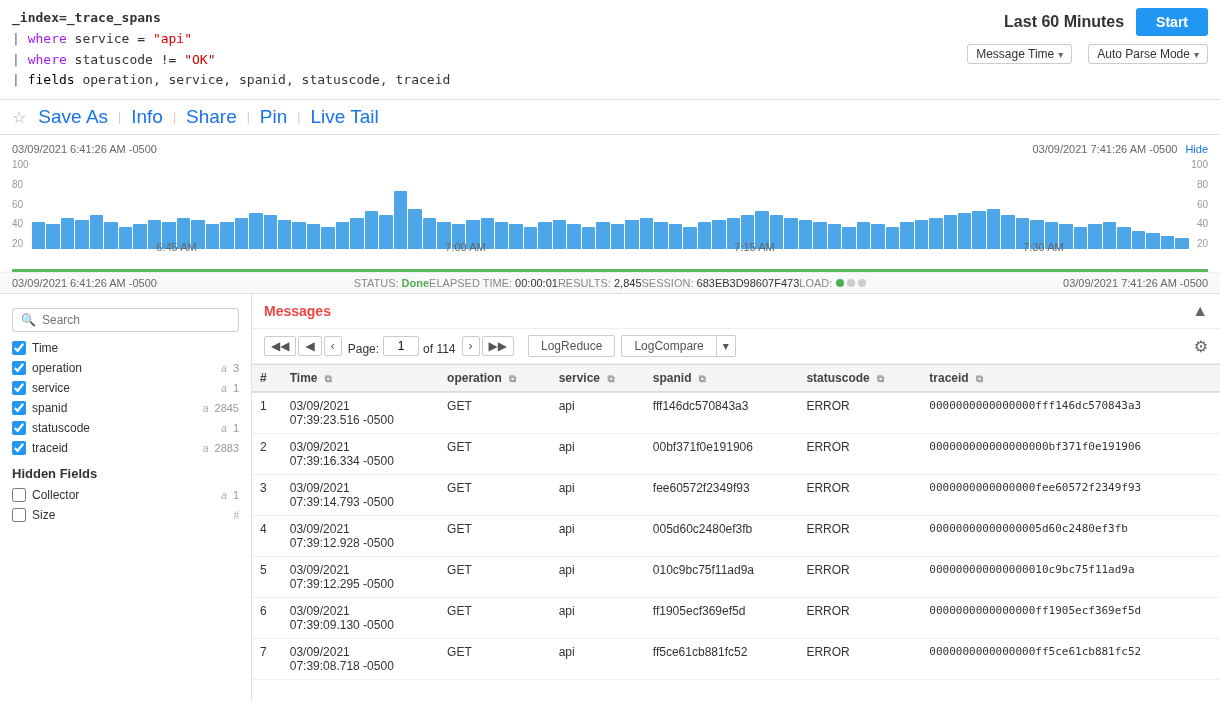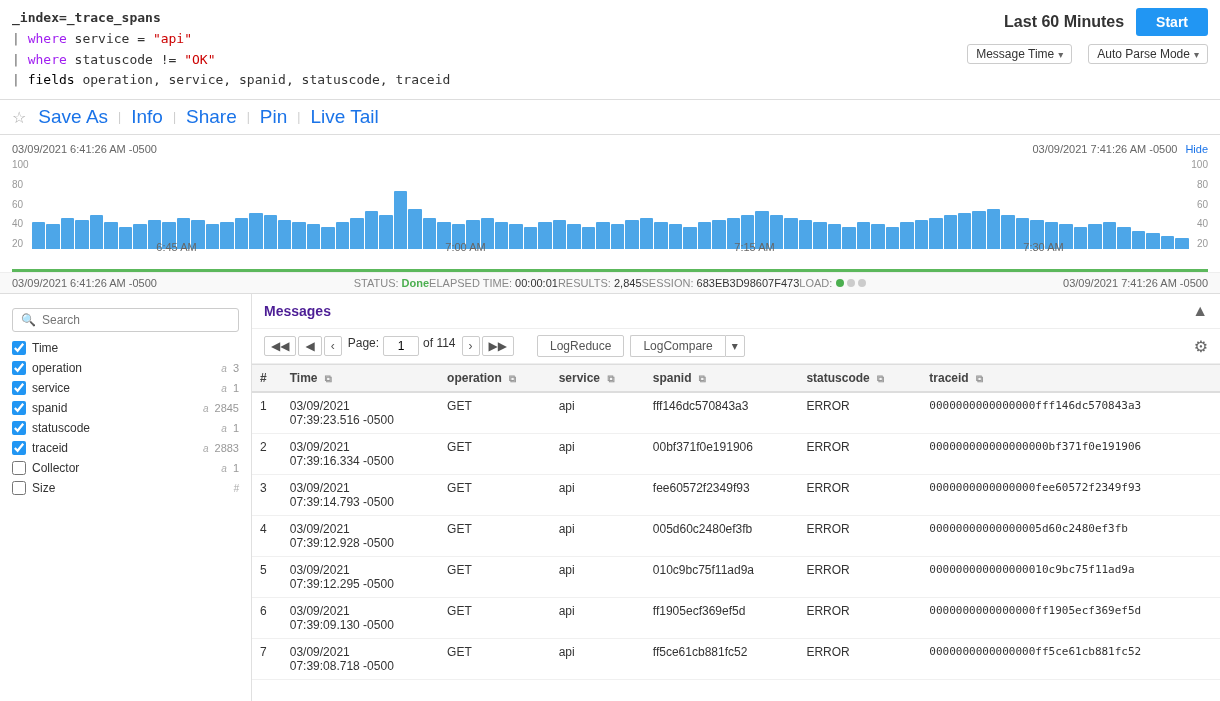--- a/index.html
+++ b/index.html
@@ -56,28 +56,28 @@
     .section-icon { color: #666; cursor: pointer; font-size: 14px; }
 
     .field-item { display: flex; align-items: center; padding: 3px 12px; gap: 6px; }
     .field-checkbox { width: 14px; height: 14px; accent-color: #2196F3; }
     .field-name { font-size: 12px; color: #333; flex: 1; }
     .field-type { font-size: 10px; color: #aaa; font-style: italic; }
     .field-count { font-size: 11px; color: #999; margin-left: auto; }
 
     .messages-panel { flex: 1; background: #fff; overflow: hidden; display: flex; flex-direction: column; }
     .messages-header { display: flex; align-items: center; justify-content: space-between; padding: 8px 12px; border-bottom: 1px solid #eee; }
-    .messages-title { font-size: 14px; font-weight: 700; color: #4c1d95; }
+    .messages-title { font-size: 14px; font-weight: 700; color: #ef4444; }
     .messages-collapse { color: #666; cursor: pointer; font-size: 16px; }
 
     .messages-toolbar { display: flex; align-items: center; padding: 6px 12px; border-bottom: 1px solid #eee; gap: 6px; }
     .page-nav { display: flex; align-items: center; gap: 2px; }
     .nav-btn { border: 1px solid #ccc; background: #fff; padding: 2px 6px; cursor: pointer; font-size: 12px; border-radius: 2px; color: #555; }
     .nav-btn:disabled { color: #ccc; }
-    .page-input-area { display: flex; align-items: flex-start; gap: 4px; font-size: 12px; }
+    .page-input-area { display: flex; align-items: flex-end; gap: 4px; font-size: 12px; }
     .page-input { width: 36px; border: 1px solid #ccc; border-radius: 2px; text-align: center; padding: 2px; font-size: 12px; }
     .action-btn { border: 1px solid #ccc; background: #fff; padding: 3px 12px; cursor: pointer; font-size: 12px; border-radius: 2px; color: #555; }
     .action-btn-group { display: flex; }
     .action-btn-group .action-btn:first-child { border-right: none; border-radius: 2px 0 0 2px; }
     .action-btn-group .action-btn-dropdown { border: 1px solid #ccc; background: #fff; padding: 3px 6px; cursor: pointer; font-size: 12px; border-radius: 0 2px 2px 0; color: #555; }
     .settings-btn { margin-left: auto; color: #666; cursor: pointer; font-size: 16px; }
 
     .data-table { width: 100%; border-collapse: collapse; font-size: 12px; }
     .data-table th { background: #f5f5f5; border-bottom: 2px solid #ddd; border-top: 1px solid #ddd; padding: 6px 8px; text-align: left; font-weight: 600; color: #444; position: sticky; top: 0; white-space: nowrap; }
     .data-table td { padding: 6px 8px; border-bottom: 1px solid #f0f0f0; vertical-align: top; color: #333; }
@@ -325,20 +325,23 @@
     <span class="field-count">1</span>
   </div>
         <div class="field-item">
     <input type="checkbox" class="field-checkbox" checked="" style="">
     <span class="field-name">traceid</span>
     <span class="field-type">a</span>
     <span class="field-count">2883</span>
   </div>
       </div>
 
+    <div class="section-header">
+      <span class="section-title">Hidden Fields</span>
+    </div>
     <div id="hidden-fields-list">
         <div class="field-item">
     <input type="checkbox" class="field-checkbox" style="">
     <span class="field-name">Collector</span>
     <span class="field-type">a</span>
     <span class="field-count">1</span>
   </div>
         <div class="field-item">
     <input type="checkbox" class="field-checkbox" style="">
     <span class="field-name">Size</span>
@@ -361,21 +364,21 @@
       </div>
       <div class="page-input-area">
         <span>Page:</span>
         <input class="page-input" type="text" value="1" style="">
         <span>of 114</span>
       </div>
       <div class="page-nav">
         <button class="nav-btn">›</button>
         <button class="nav-btn">▶▶</button>
       </div>
-      <button class="action-btn" style="margin-left:17px;">LogReduce</button>
+      <button class="action-btn" style="margin-left:8px;">LogReduce</button>
       <div class="action-btn-group">
         <button class="action-btn">LogCompare</button>
         <button class="action-btn-dropdown">▾</button>
       </div>
       <span class="settings-btn">⚙</span>
     </div>
     <div class="table-scroll">
       <table class="data-table">
         <thead>
           <tr>

